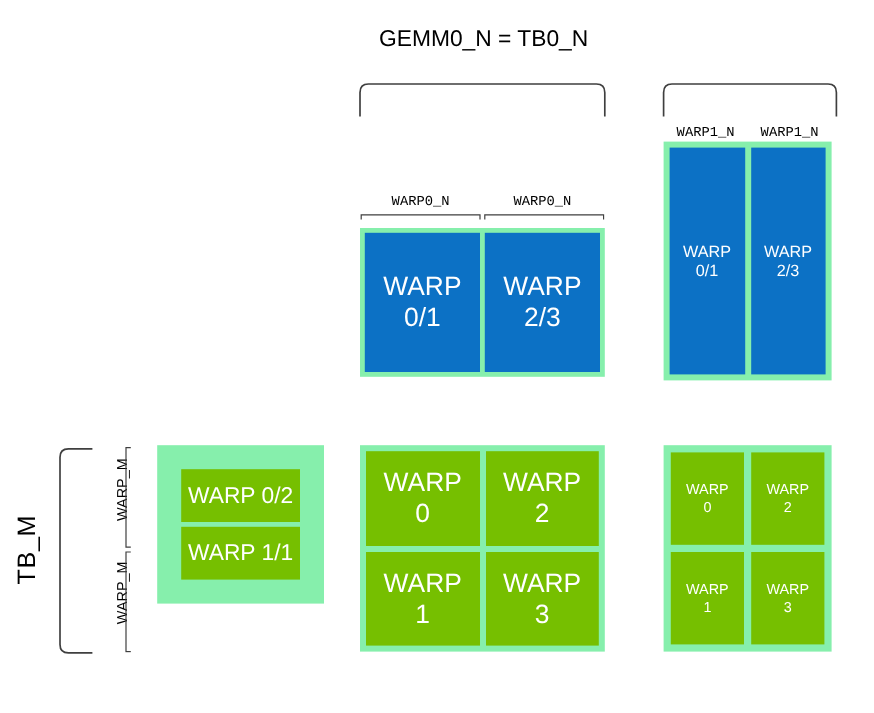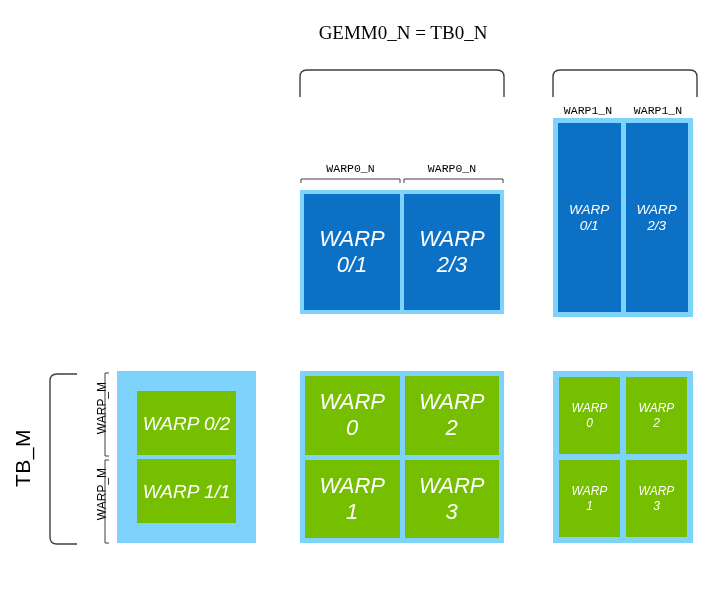--- a/index.html
+++ b/index.html
@@ -59,22 +59,21 @@
     transform: rotate(-90deg);
     transform-origin: 50% 50%;
     text-align: center;
     letter-spacing: 0.5px;
   }
 
   
   .block {
     box-sizing: border-box;
     display: grid;
-    background: #7dd3fc;
-    font-style: italic;
+    background: #86efac;
   }
   .cell {
     box-sizing: border-box;
     display: flex;
     align-items: center;
     justify-content: center;
     text-align: center;
     color: #ffffff;
     white-space: pre-line;
     overflow: hidden;
@@ -88,21 +87,21 @@
   .cell-xs  { font-size: 12px; line-height: 15px; }
 
   
   .bracket { display: block; }
 </style>
 </head>
 <body>
 
 <div id="canvas">
 
-  <div class="abs heading" style="left:283px; top:20px; width:240px;font-family:Liberation Serif, serif;">GEMM0_N = TB0_N</div>
+  <div class="abs heading" style="left:283px; top:20px; width:240px;">GEMM0_N = TB0_N</div>
 
   <svg class="abs bracket" style="left:296px; top:66px;" width="212" height="32" viewBox="0 0 212 32">
     <path d="M 4 31 L 4 11 Q 4 4 11 4 L 201 4 Q 208 4 208 11 L 208 31" fill="none" stroke="#3f3f3f" stroke-width="1.4"></path>
   </svg>
 
 
   <svg class="abs bracket" style="left:549px; top:66px;" width="152" height="32" viewBox="0 0 152 32">
     <path d="M 4 31 L 4 11 Q 4 4 11 4 L 141 4 Q 148 4 148 11 L 148 31" fill="none" stroke="#3f3f3f" stroke-width="1.4"></path>
   </svg>
 
@@ -140,21 +139,21 @@
   </svg>
 
   <div class="abs rot-label" style="left:62px; top:401px; width:80px;">WARP_M</div>
   <div class="abs rot-label" style="left:62px; top:487px; width:80px;">WARP_M</div>
 
   <svg class="abs" style="left:104px; top:372px;" width="6" height="172" viewBox="0 0 6 172">
     <path d="M 5 1 L 1 1 L 1 84 L 5 84" fill="none" stroke="#3f3f3f" stroke-width="1"></path>
     <path d="M 5 88 L 1 88 L 1 171 L 5 171" fill="none" stroke="#3f3f3f" stroke-width="1"></path>
   </svg>
 
-  <div class="abs block" style="left:117px; top:371px; width:139px; height:172px;
+  <div class="abs block" style="left:131px; top:371px; width:139px; height:132px;
               grid-template-columns: 1fr; gap:4px; padding:20px;">
     <div class="cell green cell-md">WARP 0/2</div>
     <div class="cell green cell-md">WARP 1/1</div>
   </div>
 
   <div class="abs block" style="left:300px; top:371px; width:204px; height:172px;
               grid-template-columns: 1fr 1fr; grid-template-rows: 1fr 1fr;
               gap:5px; padding:5px;">
     <div class="cell green cell-lg">WARP
 0</div>

